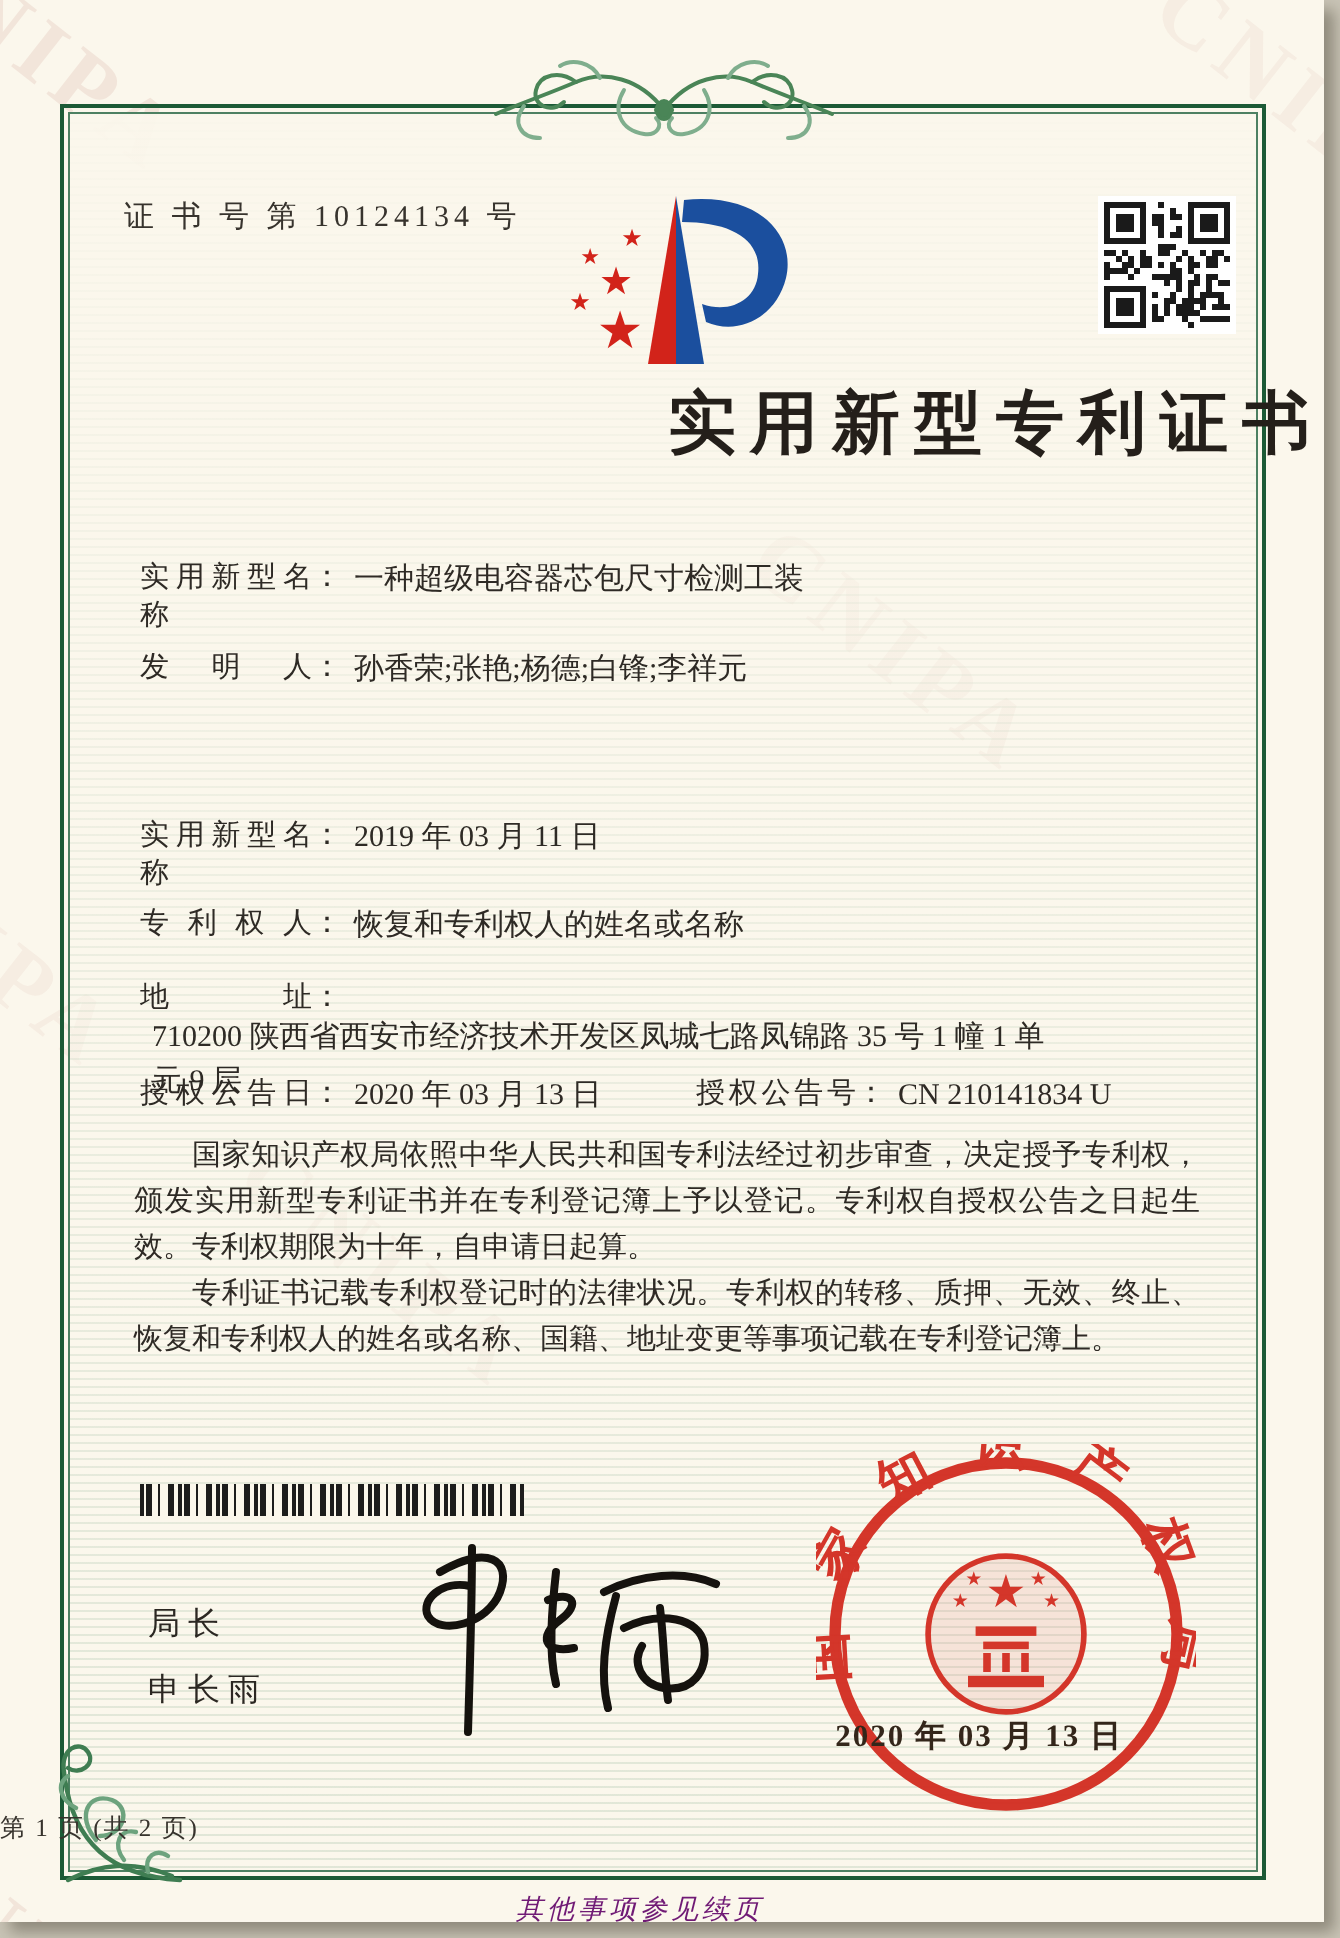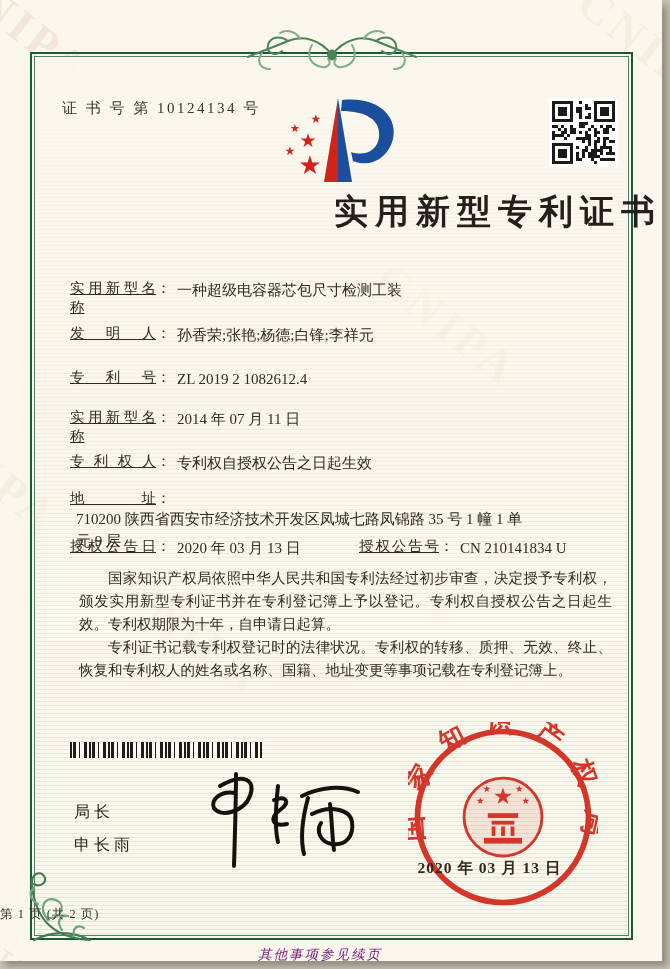--- a/index.html
+++ b/index.html
@@ -35,28 +35,28 @@
     font-size:15px;letter-spacing:2.5px;color:#37332d;
   }
   .title{
     position:absolute;left:0;top:189px;width:662px;text-align:right;
     font-size:34px;font-weight:bold;letter-spacing:7px;padding-left:7px;
     box-sizing:border-box;color:#241f1a;
   }
   .field{position:absolute;left:70px;font-size:15px;color:#2e2a25;width:470px;}
   .lbl{
     display:inline-block;width:86px;vertical-align:top;
-    text-align:justify;text-align-last:justify;font-size:14.5px;text-decoration:underline;
+    text-align:justify;text-align-last:justify;font-size:14.5px;
   }
   .colon{display:inline-block;vertical-align:top;}
   .val{display:inline-block;vertical-align:top;margin-left:6px;max-width:455px;line-height:22px;}
   .field2{position:absolute;left:348px;font-size:15px;color:#2e2a25;}
   .field2 .lbl{width:80px;}
   .paras{
-    position:absolute;left:79px;top:567px;width:533px;
+    position:absolute;left:67px;top:567px;width:533px;
     font-size:14.5px;line-height:23px;color:#2e2a25;text-align:justify;
   }
   .paras p{margin:0;text-indent:2em;}
   .barcode{
     position:absolute;left:70px;top:742px;width:192px;height:16px;
     background:repeating-linear-gradient(90deg,
       #1d1d1d 0 2px, #fbf7ec 2px 3px,
       #1d1d1d 3px 6px, #fbf7ec 6px 9px,
       #1d1d1d 9px 10px, #fbf7ec 10px 14px,
       #1d1d1d 14px 17px, #fbf7ec 17px 19px);
@@ -265,36 +265,33 @@
     </svg>
 
   <div class="title">实用新型专利证书</div>
 
   <div class="field" style="top:279px;">
     <span class="lbl">实用新型名称</span><span class="colon">：</span><span class="val">一种超级电容器芯包尺寸检测工装</span>
   </div>
   <div class="field" style="top:324px;">
     <span class="lbl">发明人</span><span class="colon">：</span><span class="val">孙香荣;张艳;杨德;白锋;李祥元</span>
   </div>
-  <div class="field" style="top:368px;">
-    <span class="lbl">专利号</span><span class="colon">：</span><span class="val">ZL 2019 2 1082612.4</span>
-  </div>
   <div class="field" style="top:408px;">
-    <span class="lbl">实用新型名称</span><span class="colon">：</span><span class="val">2014 年 07 月 11 日</span>
+    <span class="lbl">实用新型名称</span><span class="colon">：</span><span class="val">2019 年 03 月 11 日</span>
   </div>
   <div class="field" style="top:452px;">
-    <span class="lbl">专利权人</span><span class="colon">：</span><span class="val">专利权自授权公告之日起生效</span>
+    <span class="lbl">专利权人</span><span class="colon">：</span><span class="val">恢复和专利权人的姓名或名称</span>
   </div>
   <div class="field" style="top:489px;">
     <span class="lbl">地址</span><span class="colon">：</span><span class="val" style="width:452px;">710200 陕西省西安市经济技术开发区凤城七路凤锦路 35 号 1 幢 1 单元 9 层</span>
   </div>
   <div class="field" style="top:537px;">
     <span class="lbl">授权公告日</span><span class="colon">：</span><span class="val">2020 年 03 月 13 日</span>
   </div>
-  <div class="field2" style="top:537px;margin-left:11px;">
+  <div class="field2" style="top:537px;">
     <span class="lbl">授权公告号</span><span class="colon">：</span><span class="val">CN 210141834 U</span>
   </div>
 
   <div class="paras">
     <p>国家知识产权局依照中华人民共和国专利法经过初步审查，决定授予专利权，颁发实用新型专利证书并在专利登记簿上予以登记。专利权自授权公告之日起生效。专利权期限为十年，自申请日起算。</p>
     <p>专利证书记载专利权登记时的法律状况。专利权的转移、质押、无效、终止、恢复和专利权人的姓名或名称、国籍、地址变更等事项记载在专利登记簿上。</p>
   </div>
 
   <div class="barcode"></div>
 

